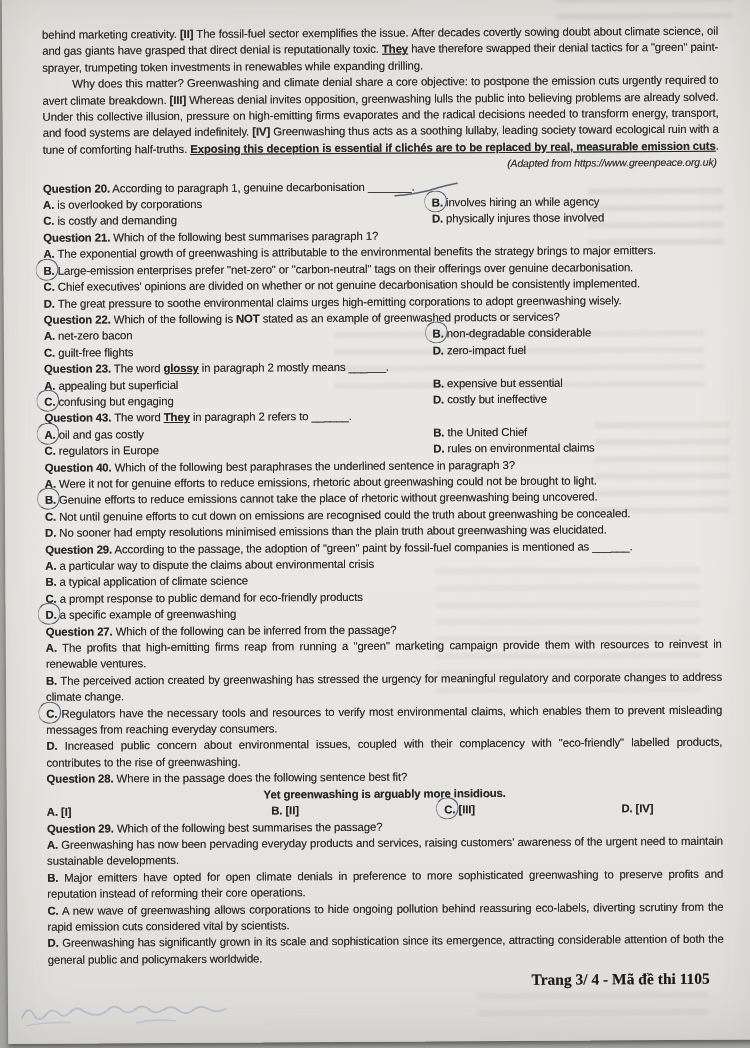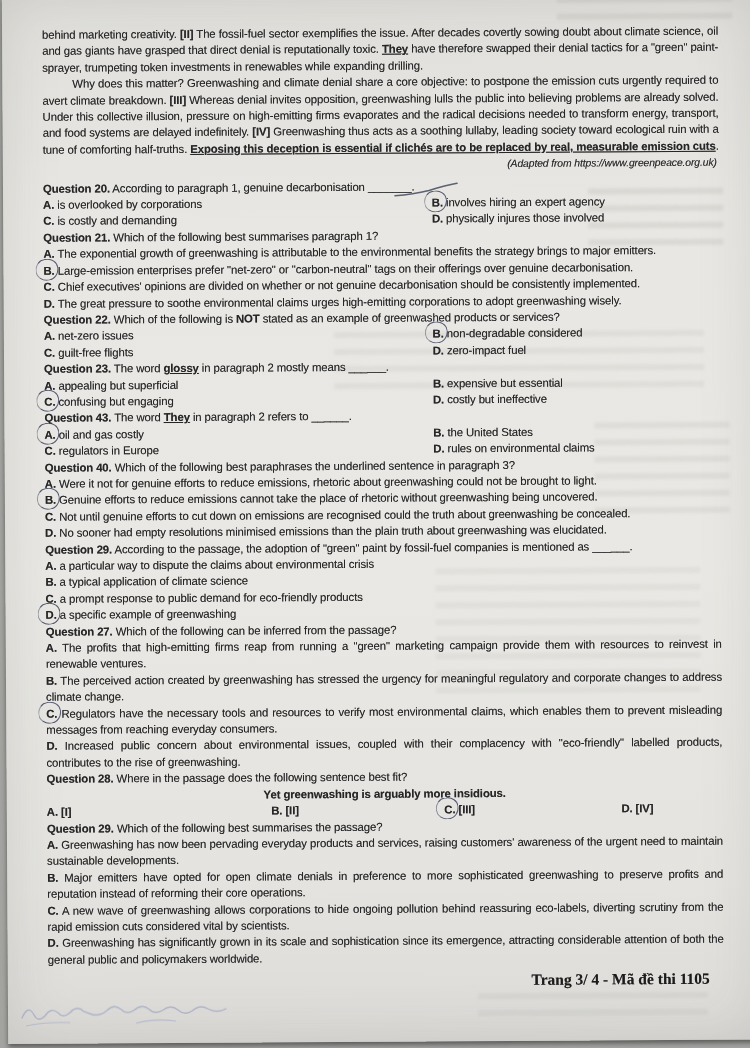--- a/index.html
+++ b/index.html
@@ -78,57 +78,57 @@
     <div class="passage">
       <p class="para">behind marketing creativity. <b>[II]</b> The fossil-fuel sector exemplifies the issue. After decades covertly sowing doubt about climate science, oil and gas giants have grasped that direct denial is reputationally toxic. <b class="u">They</b> have therefore swapped their denial tactics for a "green" paint-sprayer, trumpeting token investments in renewables while expanding drilling.</p>
       <p class="para indent">Why does this matter? Greenwashing and climate denial share a core objective: to postpone the emission cuts urgently required to avert climate breakdown. <b>[III]</b> Whereas denial invites opposition, greenwashing lulls the public into believing problems are already solved. Under this collective illusion, pressure on high-emitting firms evaporates and the radical decisions needed to transform energy, transport, and food systems are delayed indefinitely. <b>[IV]</b> Greenwashing thus acts as a soothing lullaby, leading society toward ecological ruin with a tune of comforting half-truths. <b class="u">Exposing this deception is essential if clichés are to be replaced by real, measurable emission cuts</b>.</p>
     </div>
     <div class="credit">(Adapted from https://www.greenpeace.org.uk)</div>
     <div id="questions">
         <div class="q">
           <div class="qline"><b class="qlabel">Question 20.</b> <span>According to paragraph 1, genuine decarbonisation _______.</span></div>
           <div class="opts cols2">
             <div class="opt"><span class="letter">A.</span> <span class="otext">is overlooked by corporations</span></div>
-            <div class="opt"><span class="letter circ">B.</span> <span class="otext">involves hiring an expert agency</span></div>
+            <div class="opt"><span class="letter circ">B.</span> <span class="otext">involves hiring an while agency</span></div>
             <div class="opt"><span class="letter">C.</span> <span class="otext">is costly and demanding</span></div>
             <div class="opt"><span class="letter">D.</span> <span class="otext">physically injures those involved</span></div>
           </div>
         </div>
         <div class="q">
           <div class="qline"><b class="qlabel">Question 21.</b> <span>Which of the following best summarises paragraph 1?</span></div>
           <div class="opts full">
             <div class="opt"><span class="letter">A.</span> <span class="otext">The exponential growth of greenwashing is attributable to the environmental benefits the strategy brings to major emitters.</span></div>
             <div class="opt"><span class="letter circ">B.</span> <span class="otext">Large-emission enterprises prefer "net-zero" or "carbon-neutral" tags on their offerings over genuine decarbonisation.</span></div>
             <div class="opt"><span class="letter">C.</span> <span class="otext">Chief executives' opinions are divided on whether or not genuine decarbonisation should be consistently implemented.</span></div>
             <div class="opt"><span class="letter">D.</span> <span class="otext">The great pressure to soothe environmental claims urges high-emitting corporations to adopt greenwashing wisely.</span></div>
           </div>
         </div>
         <div class="q">
           <div class="qline"><b class="qlabel">Question 22.</b> <span>Which of the following is <b>NOT</b> stated as an example of greenwashed products or services?</span></div>
           <div class="opts cols2">
-            <div class="opt"><span class="letter">A.</span> <span class="otext">net-zero issues</span></div>
-            <div class="opt"><span class="letter circ">B.</span> <span class="otext">non-degradable considered</span></div>
+            <div class="opt"><span class="letter">A.</span> <span class="otext">net-zero bacon</span></div>
+            <div class="opt"><span class="letter circ">B.</span> <span class="otext">non-degradable considerable</span></div>
             <div class="opt"><span class="letter">C.</span> <span class="otext">guilt-free flights</span></div>
             <div class="opt"><span class="letter">D.</span> <span class="otext">zero-impact fuel</span></div>
           </div>
         </div>
         <div class="q">
           <div class="qline"><b class="qlabel">Question 23.</b> <span>The word <b class="u">glossy</b> in paragraph 2 mostly means ______.</span></div>
           <div class="opts cols2">
             <div class="opt"><span class="letter">A.</span> <span class="otext">appealing but superficial</span></div>
             <div class="opt"><span class="letter">B.</span> <span class="otext">expensive but essential</span></div>
             <div class="opt"><span class="letter circ">C.</span> <span class="otext">confusing but engaging</span></div>
             <div class="opt"><span class="letter">D.</span> <span class="otext">costly but ineffective</span></div>
           </div>
         </div>
         <div class="q">
           <div class="qline"><b class="qlabel">Question 43.</b> <span>The word <b class="u">They</b> in paragraph 2 refers to ______.</span></div>
           <div class="opts cols2">
             <div class="opt"><span class="letter circ">A.</span> <span class="otext">oil and gas costly</span></div>
-            <div class="opt"><span class="letter">B.</span> <span class="otext">the United States</span></div>
+            <div class="opt"><span class="letter">B.</span> <span class="otext">the United Chief</span></div>
             <div class="opt"><span class="letter">C.</span> <span class="otext">regulators in Europe</span></div>
             <div class="opt"><span class="letter">D.</span> <span class="otext">rules on environmental claims</span></div>
           </div>
         </div>
         <div class="q">
           <div class="qline"><b class="qlabel">Question 40.</b> <span>Which of the following best paraphrases the underlined sentence in paragraph 3?</span></div>
           <div class="opts full">
             <div class="opt"><span class="letter">A.</span> <span class="otext">Were it not for genuine efforts to reduce emissions, rhetoric about greenwashing could not be brought to light.</span></div>
             <div class="opt"><span class="letter circ">B.</span> <span class="otext">Genuine efforts to reduce emissions cannot take the place of rhetoric without greenwashing being uncovered.</span></div>
             <div class="opt"><span class="letter">C.</span> <span class="otext">Not until genuine efforts to cut down on emissions are recognised could the truth about greenwashing be concealed.</span></div>

